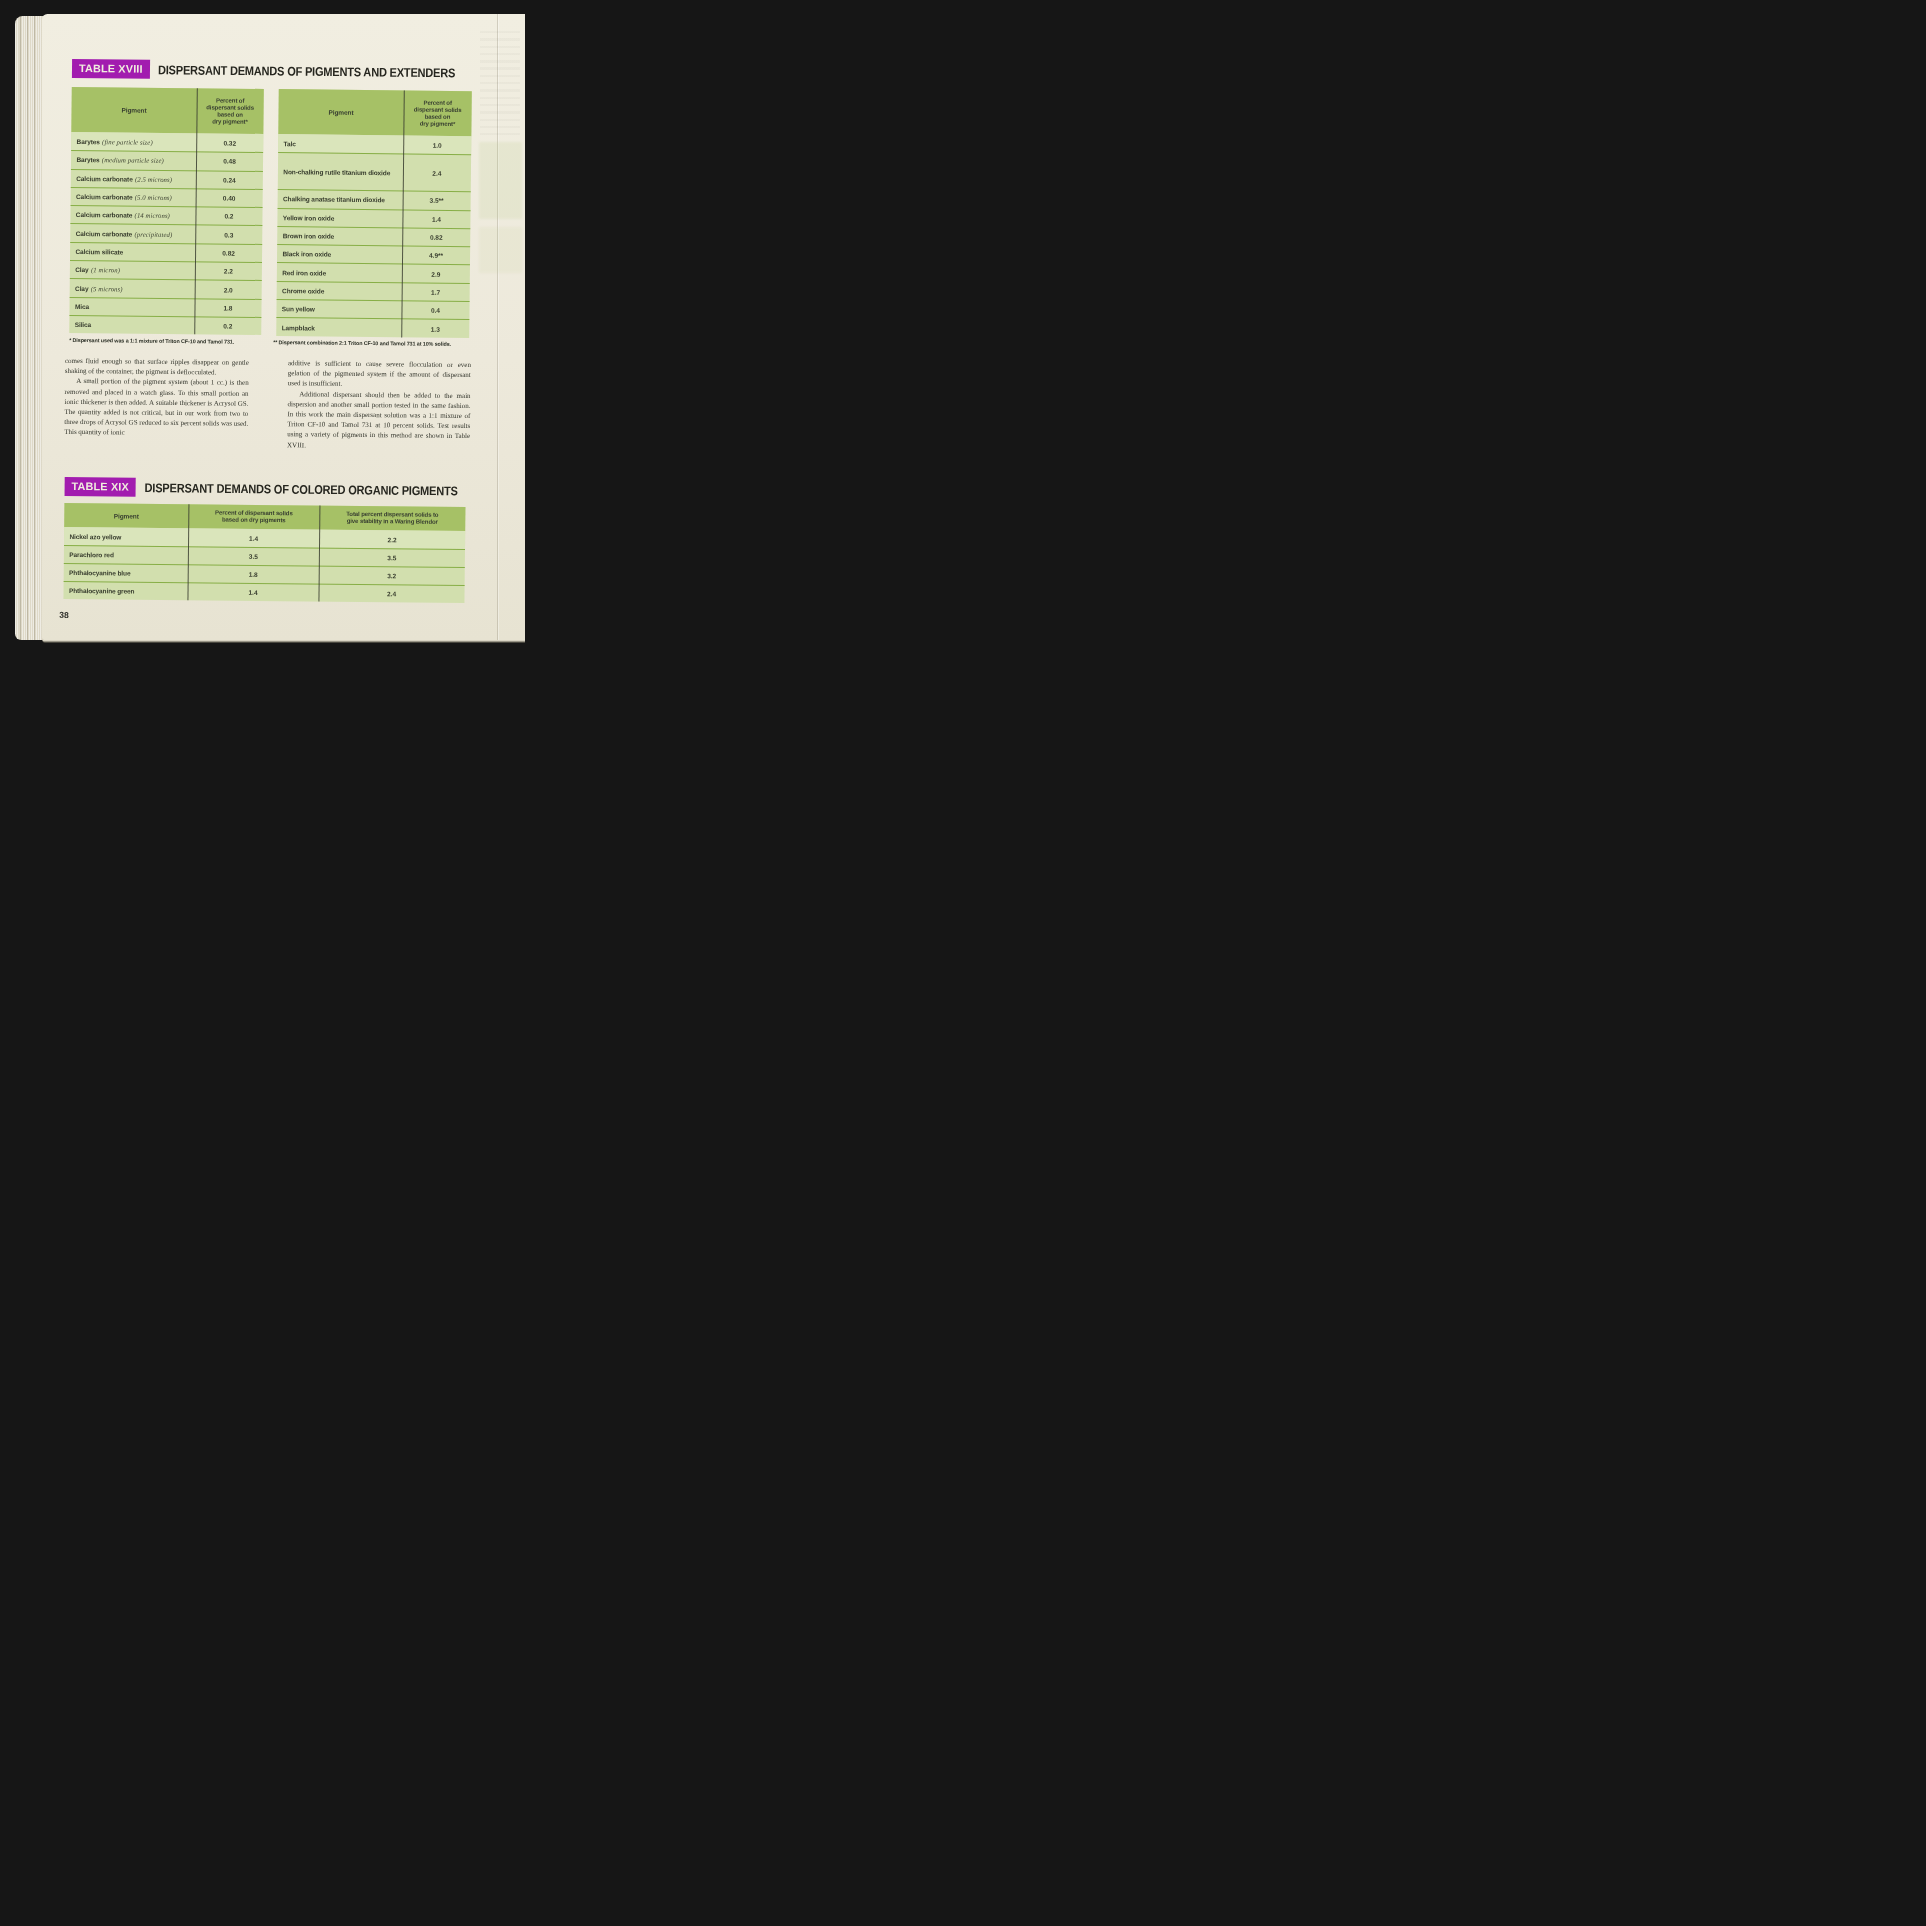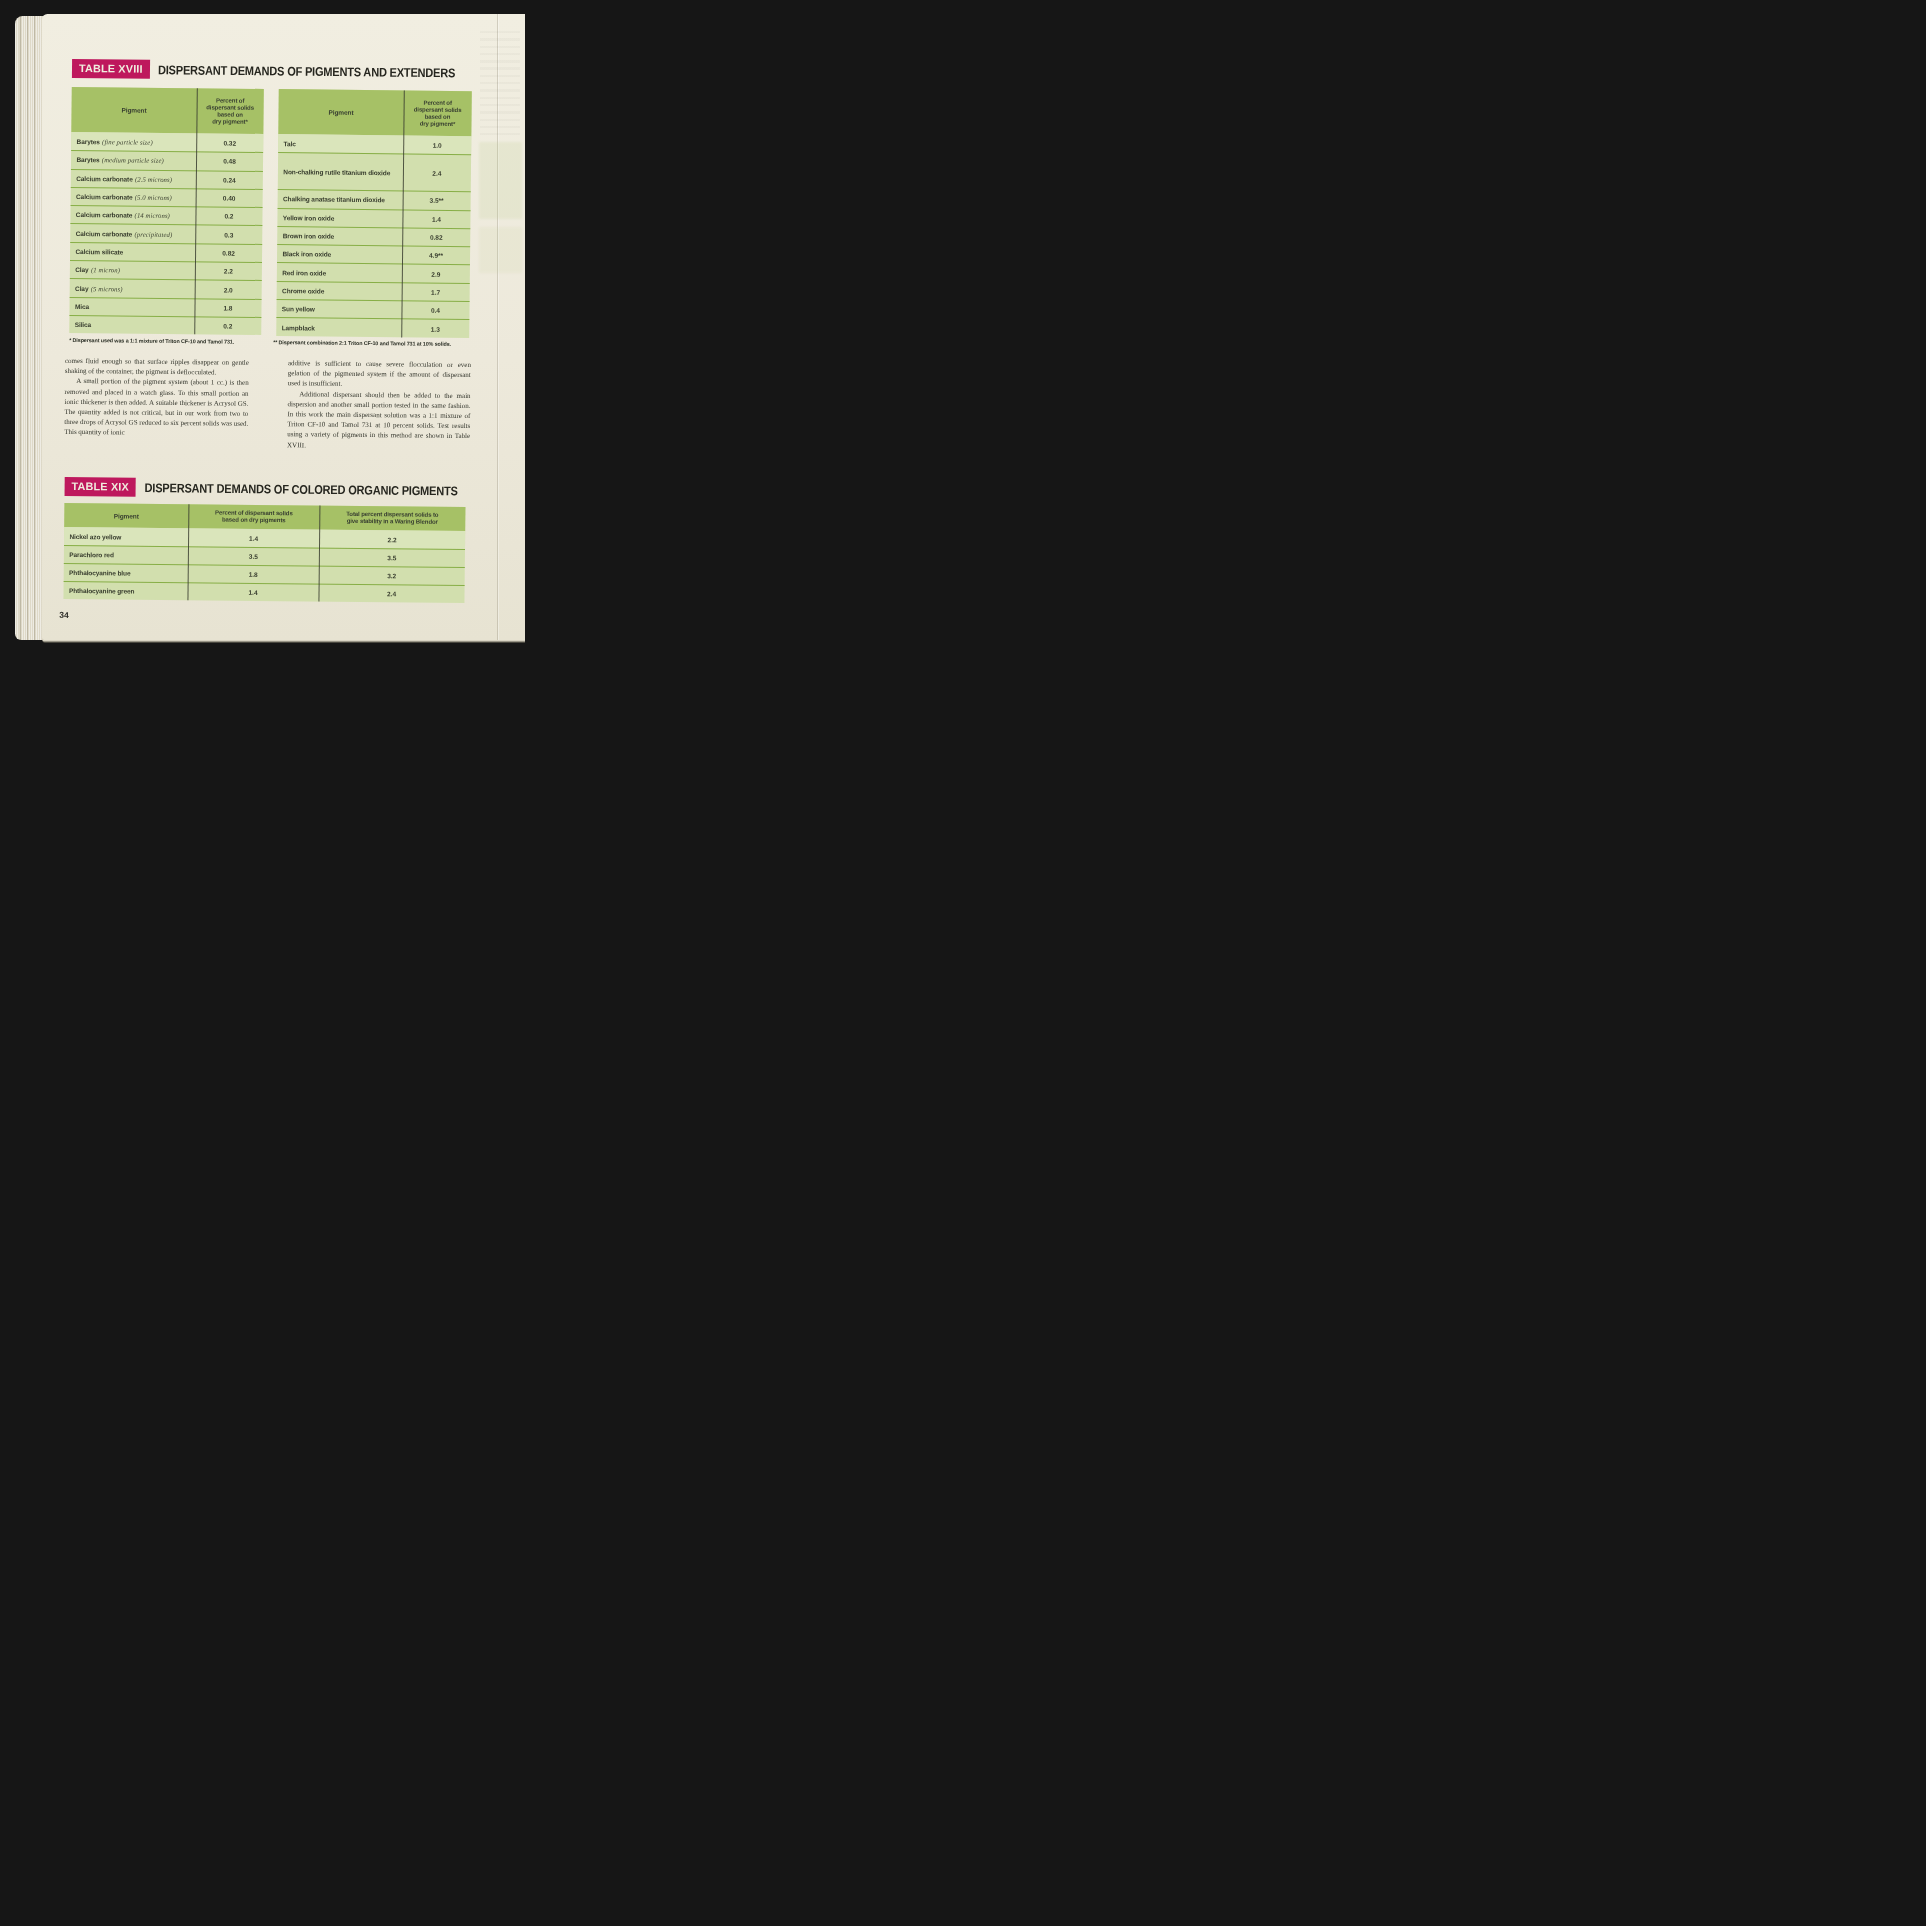--- a/index.html
+++ b/index.html
@@ -34,21 +34,21 @@
     opacity:.05;
   }
   .ghost-green  { position:absolute; left:479px; top:142px; width:43px; height:77px; background:#b7cb85; opacity:.16; filter:blur(0.8px); }
   .ghost-green2 { position:absolute; left:479px; top:227px; width:43px; height:46px; background:#b7cb85; opacity:.10; filter:blur(0.8px); }
 
   .content { position:absolute; inset:0; transform:rotate(0.6deg); transform-origin:77px 69px; }
 
   
   .table-heading { position:absolute; display:flex; align-items:center; gap:8.5px; }
   .heading-box {
-    background:#be185d; color:#f0edde; font-weight:700; font-size:10.8px;
+    background:#a21caf; color:#f0edde; font-weight:700; font-size:10.8px;
     letter-spacing:0.2px; padding:3.1px 7px 3.9px; white-space:nowrap;
   }
   .heading-text {
     display:inline-block; font-size:11.6px; font-weight:700; color:#26261f;
     letter-spacing:-0.2px; white-space:nowrap; transform:scale(.95,1.08);
     transform-origin:left center;
   }
 
   
   .gtable { position:absolute; background:#d2dfae; }
@@ -393,16 +393,16 @@
         </div>
         <div class="val-cell c2">
           <span class="val">1.4</span>
         </div>
         <div class="val-cell c3">
           <span class="val">2.4</span>
         </div>
       </div>
   </div>
 
-  <div class="pageno">34</div>
+  <div class="pageno">38</div>
 
 </div>
 
 
 </body></html>

